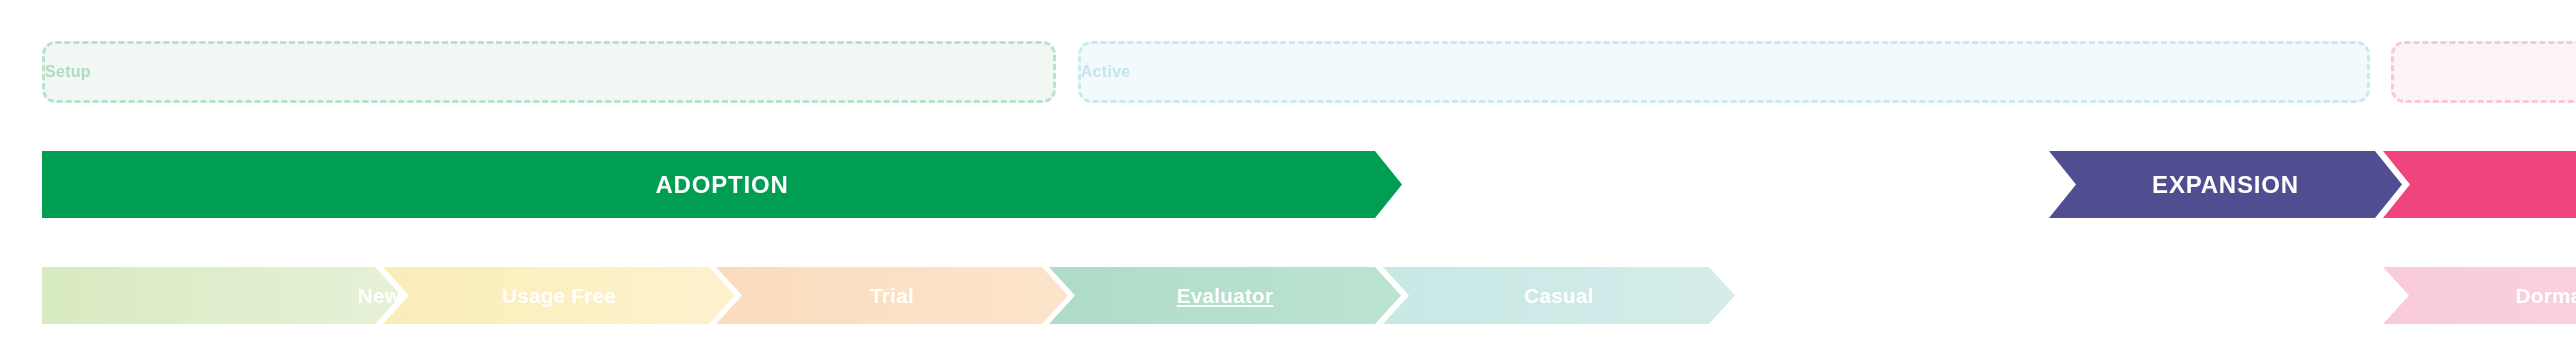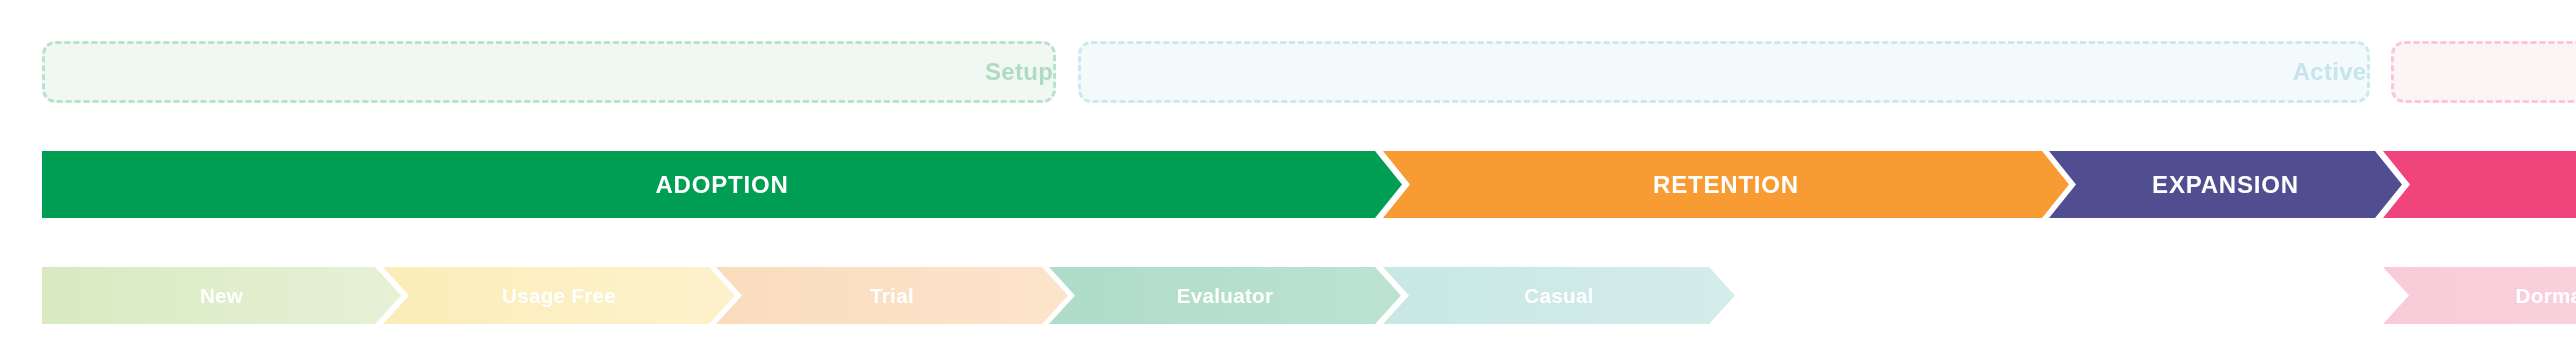--- a/index.html
+++ b/index.html
@@ -23,22 +23,22 @@
     gap: 21.6px;
   }
   .top-box {
     box-sizing: border-box;
     border: 3.1px dashed var(--border, #ccc);
     background: var(--bg, #fff);
     color: var(--text, #999);
     border-radius: 13.4px;
     display: flex;
     align-items: center;
-    justify-content: flex-end;
-    font-size: 24px;
+    justify-content: flex-start;
+    font-size: 16px;
     font-weight: 700;
     letter-spacing: 0.3px;
   }
   .top-box.b0 { flex: 1968; }
   .top-box.b1 { flex: 2510; }
   .top-box.b2 { flex: 1909; }
 
   
   .phase-row {
     position: absolute;
@@ -81,28 +81,29 @@
     color: #ffffff;
     display: flex;
     align-items: center;
     justify-content: center;
     font-size: 20.6px;
     font-weight: 700;
     letter-spacing: 0.3px;
   }
   .stage.first {
     clip-path: polygon(0 0, calc(100% - 26px) 0, 100% 50%, calc(100% - 26px) 100%, 0 100%);
+    justify-content: flex-end;
   }
   .stage.mid {
     clip-path: polygon(0 0, calc(100% - 26px) 0, 100% 50%, calc(100% - 26px) 100%, 0 100%, 26px 50%);
   }
   .s0 { left: 0;      width: 359px; }
   .s1 { left: 341px;  width: 352px; }
   .s2 { left: 674px; width: 352px; }
-  .s3 { left: 1007px; width: 352px; }
+  .s3 { left: 1007px; width: 352px; text-decoration: underline; }
   .s4 { left: 1341px; width: 352px; }
   .s5 { left: 1674px; width: 352px; }
   .s6 { left: 2007px; width: 352px; }
   .s7 { left: 2341px; width: 352px; }
 
   .label { pointer-events: none; }
 </style>
 </head>
 <body>
 
@@ -116,23 +117,20 @@
       <span class="label">Active</span>
     </div>
     <div class="top-box b2" style="--border: #f8c9d4; --bg: #fdf4f6; --text: #f8c0cc;">
       
     </div>
   </div>
 
   <div class="phase-row">
     <div class="phase first p0" style="--c: #009e53;">
       <span class="label">ADOPTION</span>
-    </div>
-    <div class="phase mid p1" style="--c: #f89b33;">
-      <span class="label">RETENTION</span>
     </div>
     <div class="phase mid p2" style="--c: #514d91;">
       <span class="label">EXPANSION</span>
     </div>
     <div class="phase mid p3" style="--c: #ef457c;">
       
     </div>
   </div>
 
   <div class="stage-row">

